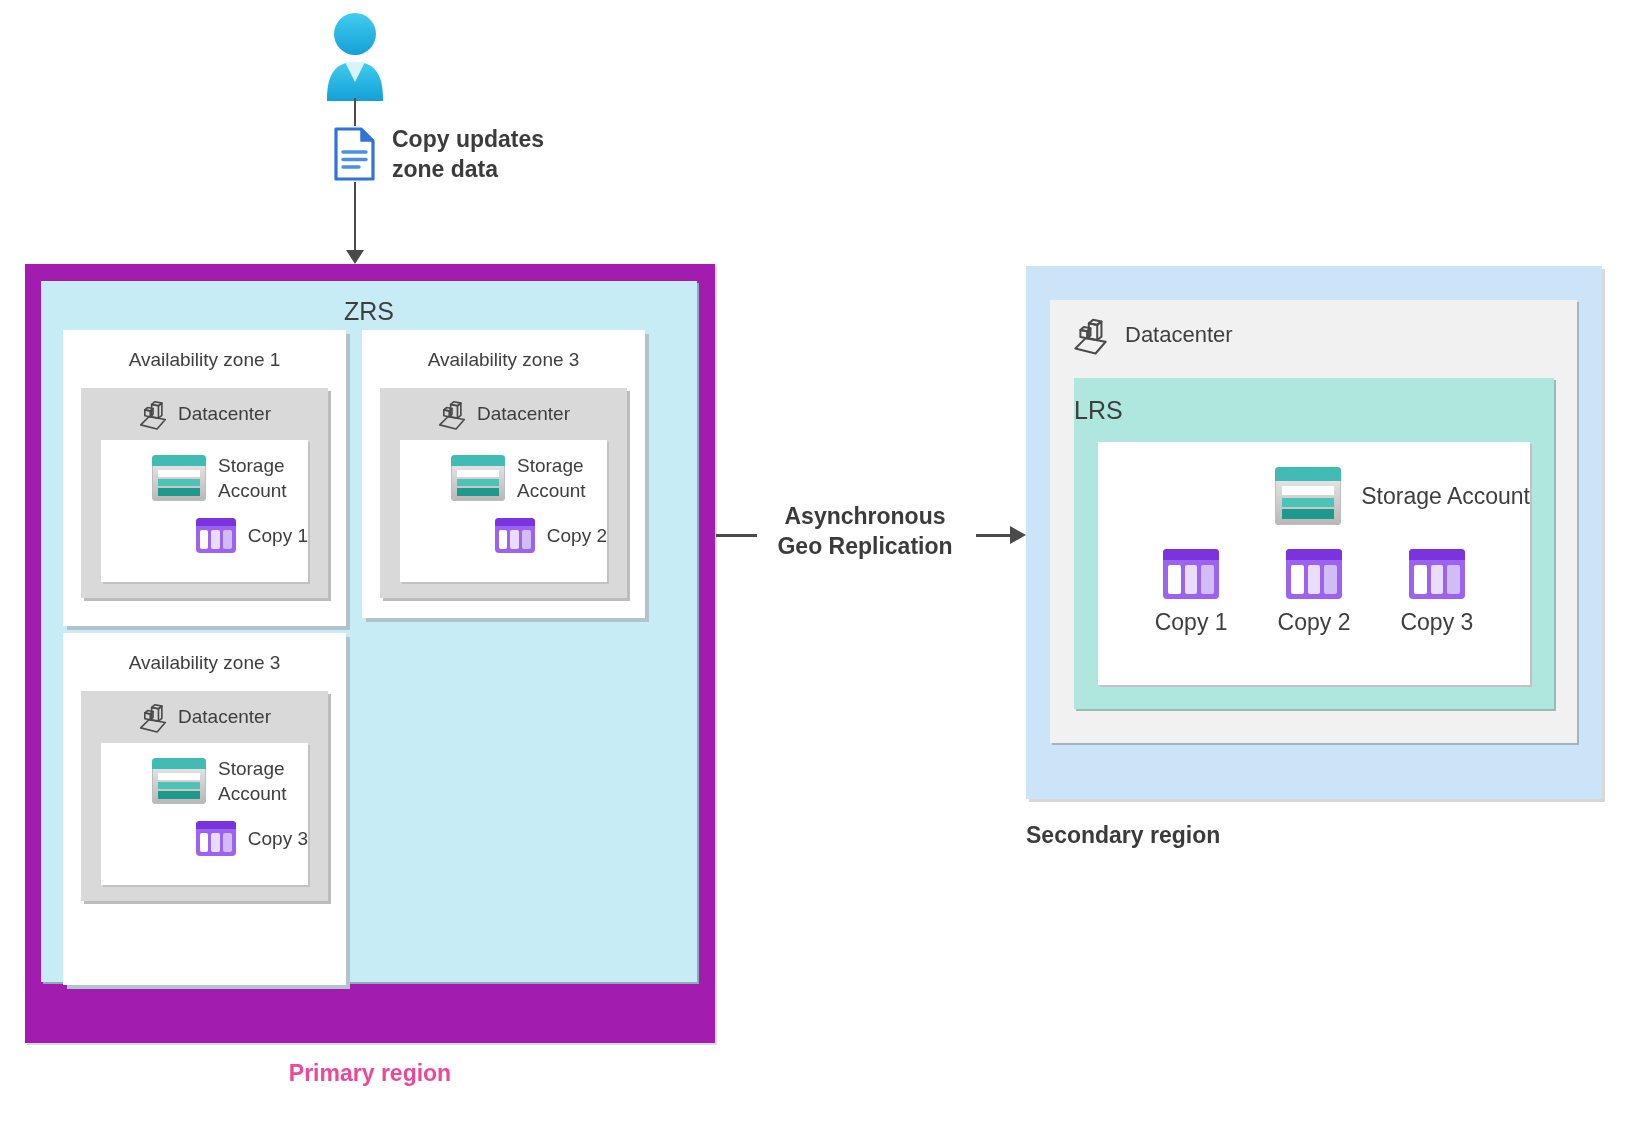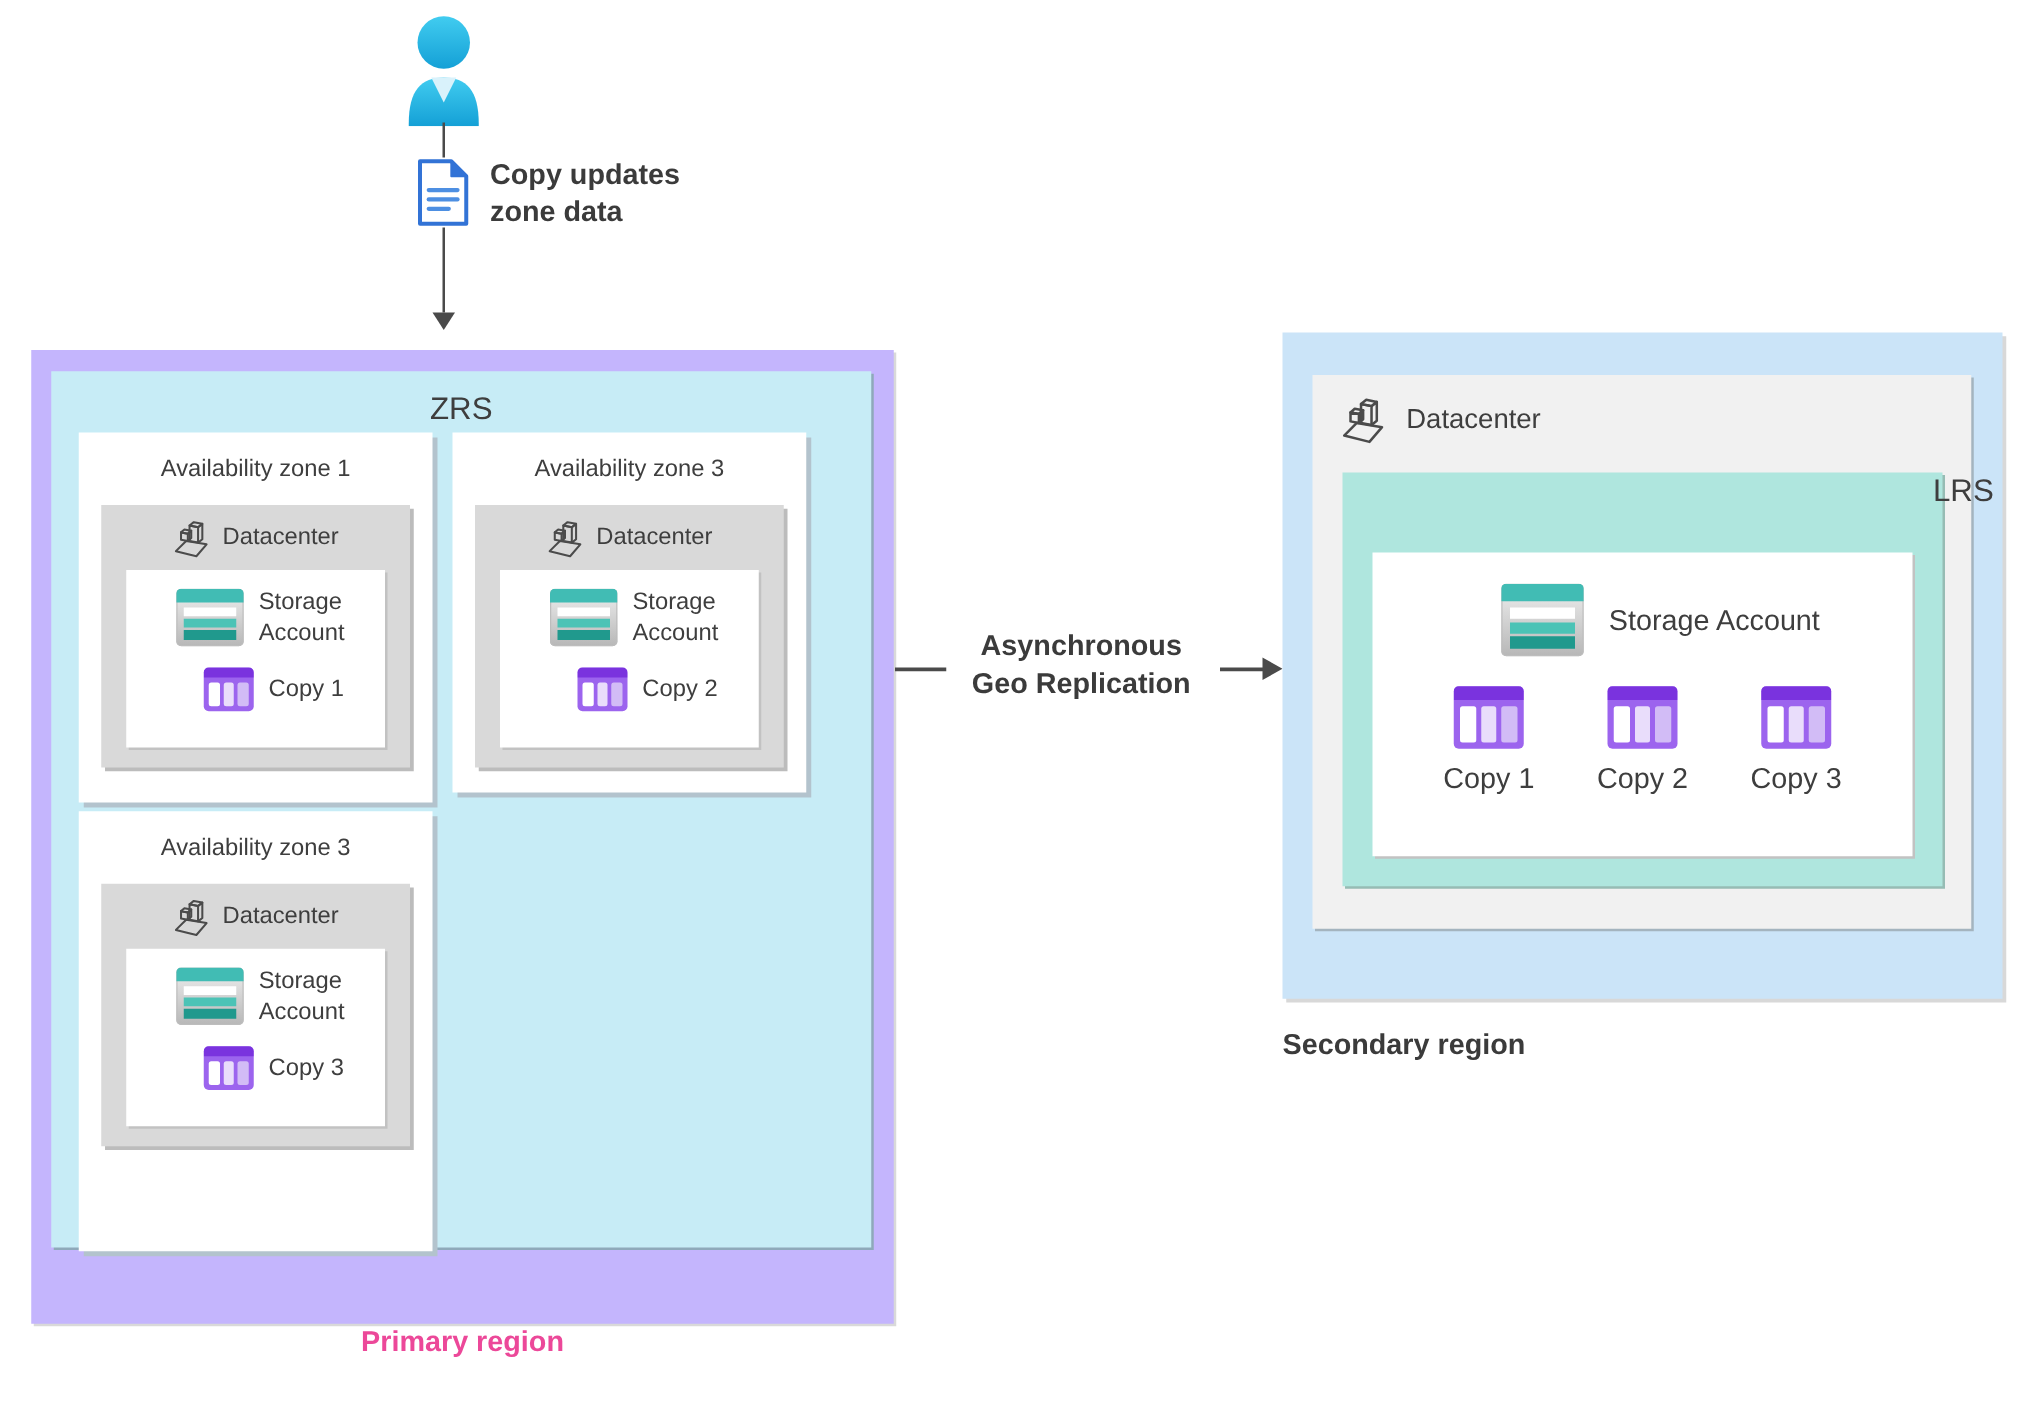--- a/index.html
+++ b/index.html
@@ -10,38 +10,38 @@
   .person-icon{position:absolute;left:323px;top:11px;width:64px;height:90px;}
   .v-line{position:absolute;left:354px;top:98px;width:2px;height:152px;background:#4a4a4a;}
   .v-arrowhead{position:absolute;left:346px;top:250px;width:0;height:0;
                border-left:9px solid transparent;border-right:9px solid transparent;
                border-top:14px solid #4a4a4a;}
   .doc-icon{position:absolute;left:333px;top:126px;width:43px;height:56px;background:#fff;}
   .user-label{position:absolute;left:392px;top:124px;font-size:23px;font-weight:bold;
               line-height:30px;color:#3b3b3b;}
 
   
-  .primary-outer{position:absolute;left:25px;top:280px;width:690px;height:779px;
-                 background:#c4b5fd;box-shadow:2px 2px 0 #d9d9d9;}
+  .primary-outer{position:absolute;left:25px;top:264px;width:690px;height:779px;
+                 background:#a21caf;box-shadow:2px 2px 0 #d9d9d9;}
   .zrs-box{position:absolute;left:16px;top:17px;width:656px;height:701px;
            background:#c7ecf6;box-shadow:2px 2px 0 #8ea9ba;}
   .zrs-title{position:absolute;left:0;top:16px;width:100%;text-align:center;
              font-size:25px;color:#3e3e3e;}
   .zone{position:absolute;width:283px;background:#fff;box-shadow:4px 4px 0 #b3c3cd;}
   .zone1{left:22px;top:49px;height:296px;}
   .zone2{left:321px;top:49px;height:288px;}
   .zone3{left:22px;top:352px;height:352px;}
   .zone-title{margin-top:19px;text-align:center;font-size:19px;color:#3e3e3e;}
   .dc-sm{position:absolute;left:18px;top:58px;width:247px;height:210px;
          background:#d9d9d9;box-shadow:3px 3px 0 #bcbcbc;}
   .dc-head-sm{display:flex;align-items:center;justify-content:center;gap:10px;margin-top:9px;}
   .dc-head-sm .dc-label{font-size:19px;color:#3e3e3e;}
   .inner-sm{position:absolute;left:20px;top:52px;width:207px;height:142px;
             background:#fff;box-shadow:2px 2px 0 #c2c2c2;}
-  .row{display:flex;align-items:center;justify-content:center;margin-left:29px;}
+  .row{display:flex;align-items:center;justify-content:flex-end;margin-left:29px;}
   .storage-row-sm{margin-top:13px;gap:12px;}
   .storage-label-sm{width:90px;font-size:19px;line-height:25px;color:#3e3e3e;}
   .copy-row-sm{margin-top:15px;gap:12px;}
   .copy-label-sm{font-size:19px;color:#3e3e3e;}
   .primary-label{position:absolute;left:25px;top:1060px;width:690px;text-align:center;
                  font-size:23px;font-weight:bold;color:#ec4899;}
 
   
   .h-line-left{position:absolute;left:716px;top:534px;width:41px;height:3px;background:#4a4a4a;}
   .h-line-right{position:absolute;left:976px;top:534px;width:36px;height:3px;background:#4a4a4a;}
@@ -53,22 +53,22 @@
 
   
   .secondary-outer{position:absolute;left:1026px;top:266px;width:576px;height:533px;
                    background:#cbe4f8;box-shadow:3px 3px 0 #d8d8d8;}
   .dc-lg{position:absolute;left:24px;top:34px;width:527px;height:443px;
          background:#f1f1f1;box-shadow:2px 2px 0 #a4b4bf;}
   .dc-head-lg{position:absolute;left:22px;top:14px;display:flex;align-items:center;gap:16px;}
   .dc-head-lg .dc-label{font-size:22px;color:#3e3e3e;}
   .lrs-box{position:absolute;left:24px;top:78px;width:480px;height:331px;
            background:#afe6de;box-shadow:2px 2px 0 #96bcb4;}
-  .lrs-title{position:absolute;left:0;top:1px;width:100%;text-align:right;
-             font-size:25px;color:#3e3e3e;margin-left:41px;}
+  .lrs-title{position:absolute;left:0;top:18px;width:100%;text-align:left;
+             font-size:25px;color:#3e3e3e;}
   .inner-lg{position:absolute;left:24px;top:64px;width:432px;height:243px;
             background:#fff;box-shadow:2px 2px 0 #c2c2c2;}
   .storage-row-lg{margin-top:25px;gap:20px;}
   .storage-label-lg{font-size:23px;color:#3e3e3e;}
   .copies-row{display:flex;justify-content:center;gap:50px;margin-top:24px;}
   .copy-stack{display:flex;flex-direction:column;align-items:center;gap:10px;}
   .copy-label-lg{font-size:23px;color:#3e3e3e;}
   .secondary-label{position:absolute;left:1026px;top:822px;width:576px;text-align:left;
                    font-size:23px;font-weight:bold;color:#3b3b3b;}
 

